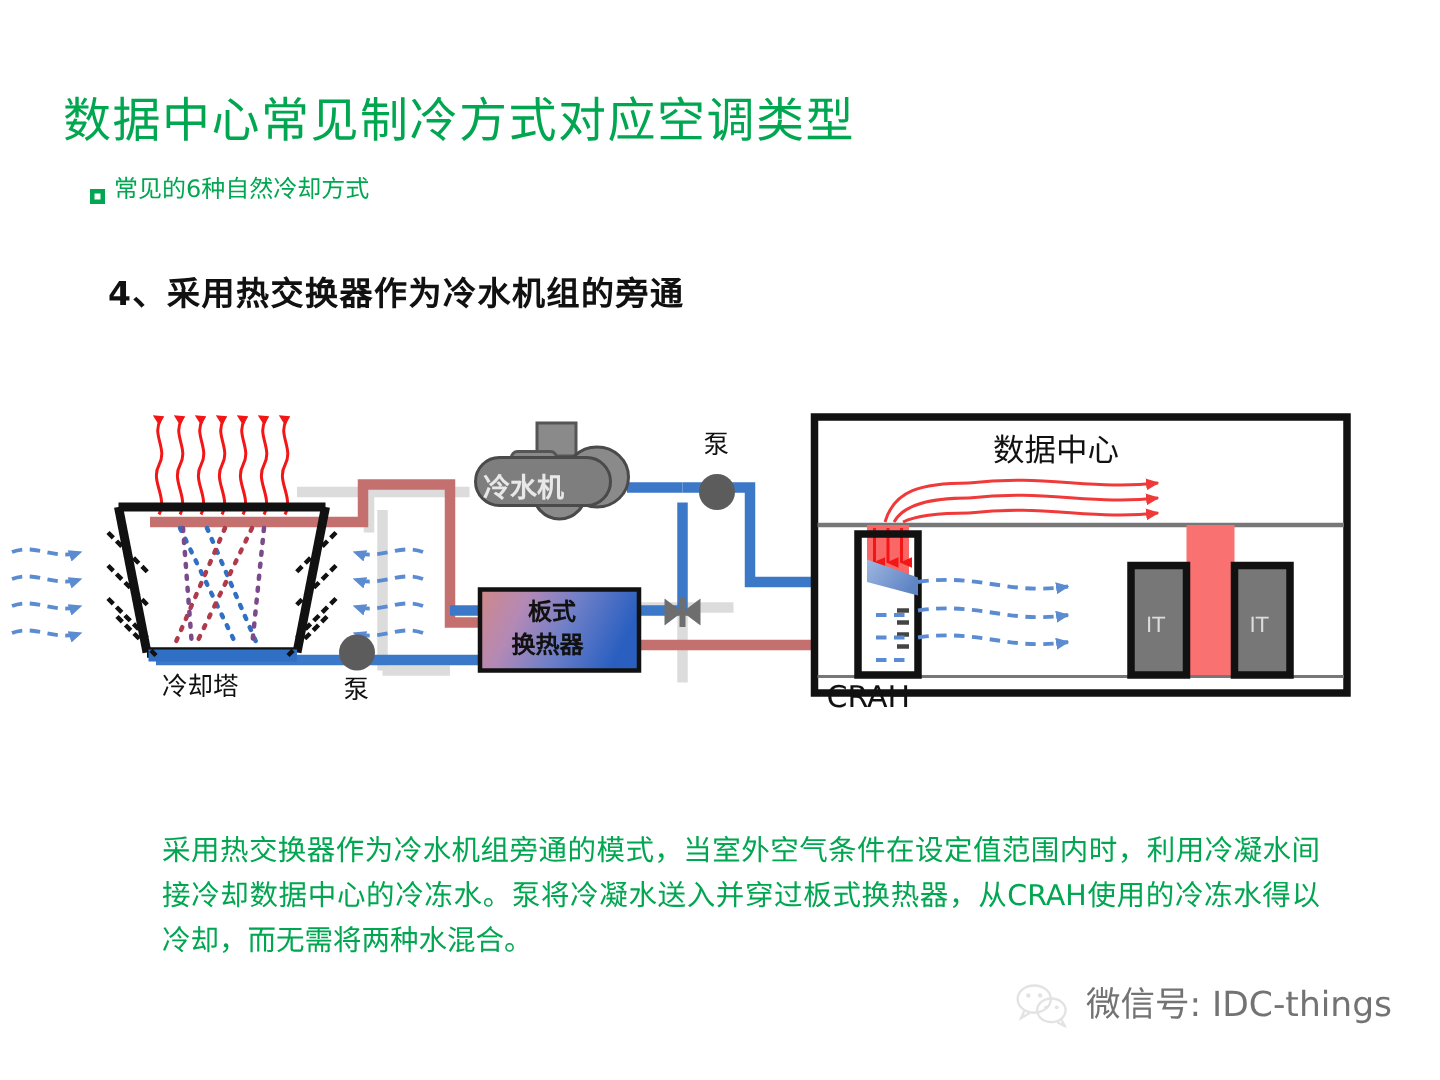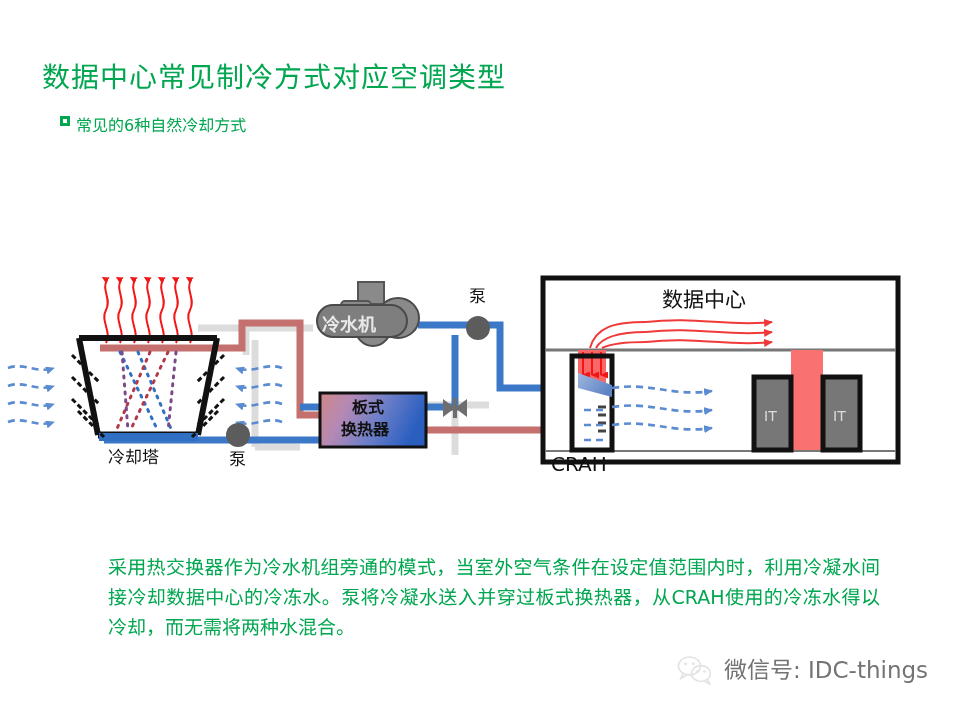--- a/index.html
+++ b/index.html
@@ -23,35 +23,35 @@
     width: 960px;
     height: 720px;
     background: #ffffff;
   }
 
   
   .slide-title {
     position: absolute;
     left: 42px;
     top: 34px;
-    font-size: 28px;
+    font-size: 32px;
     line-height: 50px;
     font-weight: 400;
     color: #00A650;
     letter-spacing: 1px;
     white-space: nowrap;
     font-family: "DejaVu Sans", "Liberation Sans", sans-serif;
   }
 
   .subhead-row {
     position: absolute;
     left: 60px;
     top: 116px;
     display: flex;
-    align-items: flex-start;
+    align-items: flex-end;
     gap: 6px;
   }
   .bullet-square {
     width: 10px;
     height: 10px;
     border: 3px solid #00A650;
     box-sizing: border-box;
     display: block;
   }
   .subhead-text {
@@ -122,20 +122,21 @@
 
 <div id="slide">
 
   <h1 class="slide-title">数据中心常见制冷方式对应空调类型</h1>
 
   <div class="subhead-row">
     <span class="bullet-square"></span>
     <span class="subhead-text">常见的6种自然冷却方式</span>
   </div>
 
+  <h2 class="section-heading">4、采用热交换器作为冷水机组的旁通</h2>
 
   <div id="diagram-wrap">
   <svg id="diagram-svg" width="960" height="240" viewBox="0 0 960 240" xmlns="http://www.w3.org/2000/svg">
 
     <defs>
       <linearGradient id="hxGrad" x1="0" y1="0" x2="1" y2="0.25">
         <stop offset="0%" stop-color="#D08888"></stop>
         <stop offset="30%" stop-color="#B489B5"></stop>
         <stop offset="62%" stop-color="#6E7FC8"></stop>
         <stop offset="100%" stop-color="#2A5FC0"></stop>

